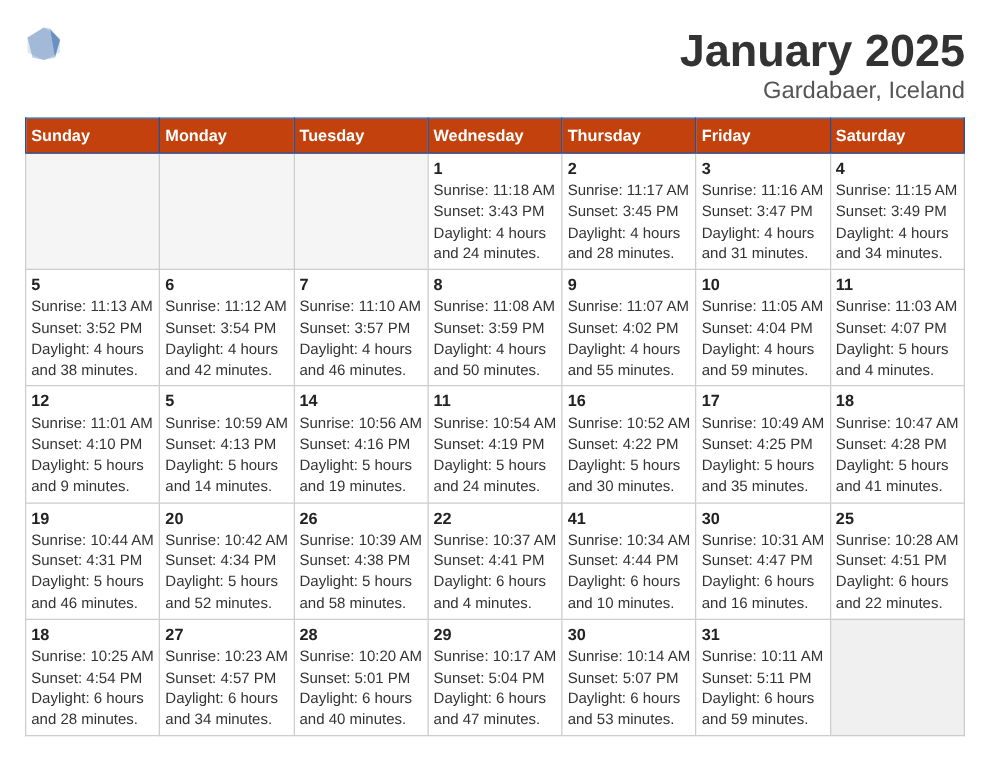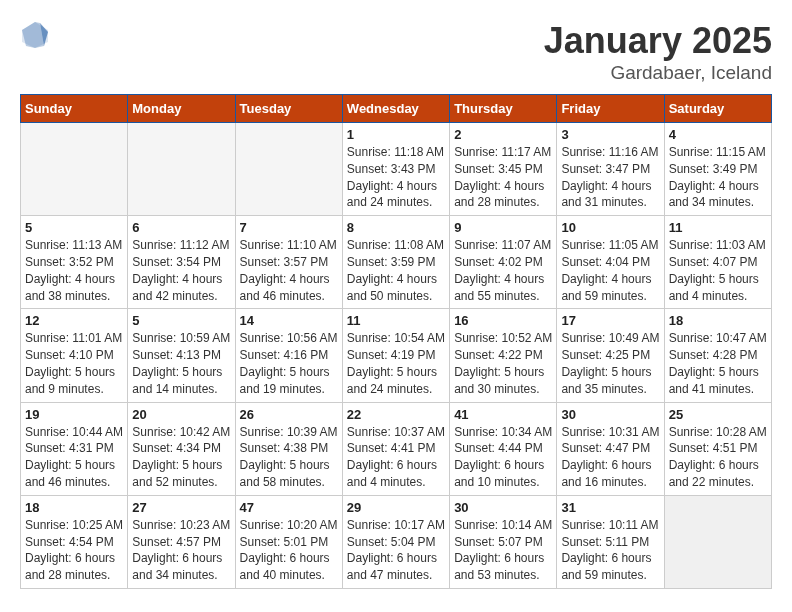--- a/index.html
+++ b/index.html
@@ -235,21 +235,21 @@
       <tr>
         <td>
           <div class="day-number">18</div>
           <div class="day-info">Sunrise: 10:25 AM<br>Sunset: 4:54 PM<br>Daylight: 6 hours and 28 minutes.</div>
         </td>
         <td>
           <div class="day-number">27</div>
           <div class="day-info">Sunrise: 10:23 AM<br>Sunset: 4:57 PM<br>Daylight: 6 hours and 34 minutes.</div>
         </td>
         <td>
-          <div class="day-number">47</div>
+          <div class="day-number">28</div>
           <div class="day-info">Sunrise: 10:20 AM<br>Sunset: 5:01 PM<br>Daylight: 6 hours and 40 minutes.</div>
         </td>
         <td>
           <div class="day-number">29</div>
           <div class="day-info">Sunrise: 10:17 AM<br>Sunset: 5:04 PM<br>Daylight: 6 hours and 47 minutes.</div>
         </td>
         <td>
           <div class="day-number">30</div>
           <div class="day-info">Sunrise: 10:14 AM<br>Sunset: 5:07 PM<br>Daylight: 6 hours and 53 minutes.</div>
         </td>

